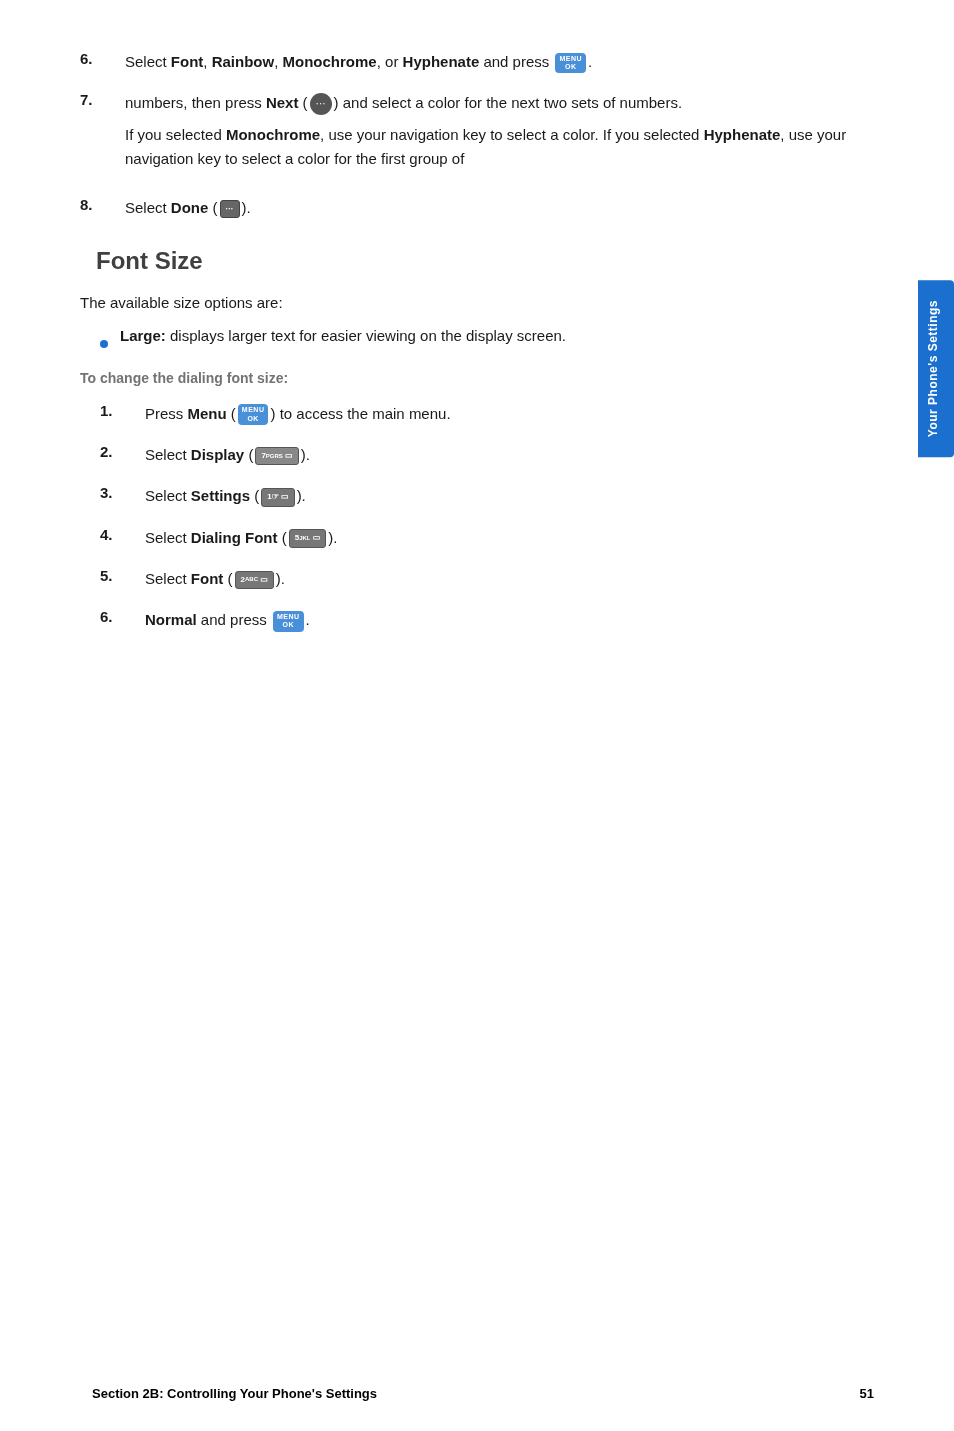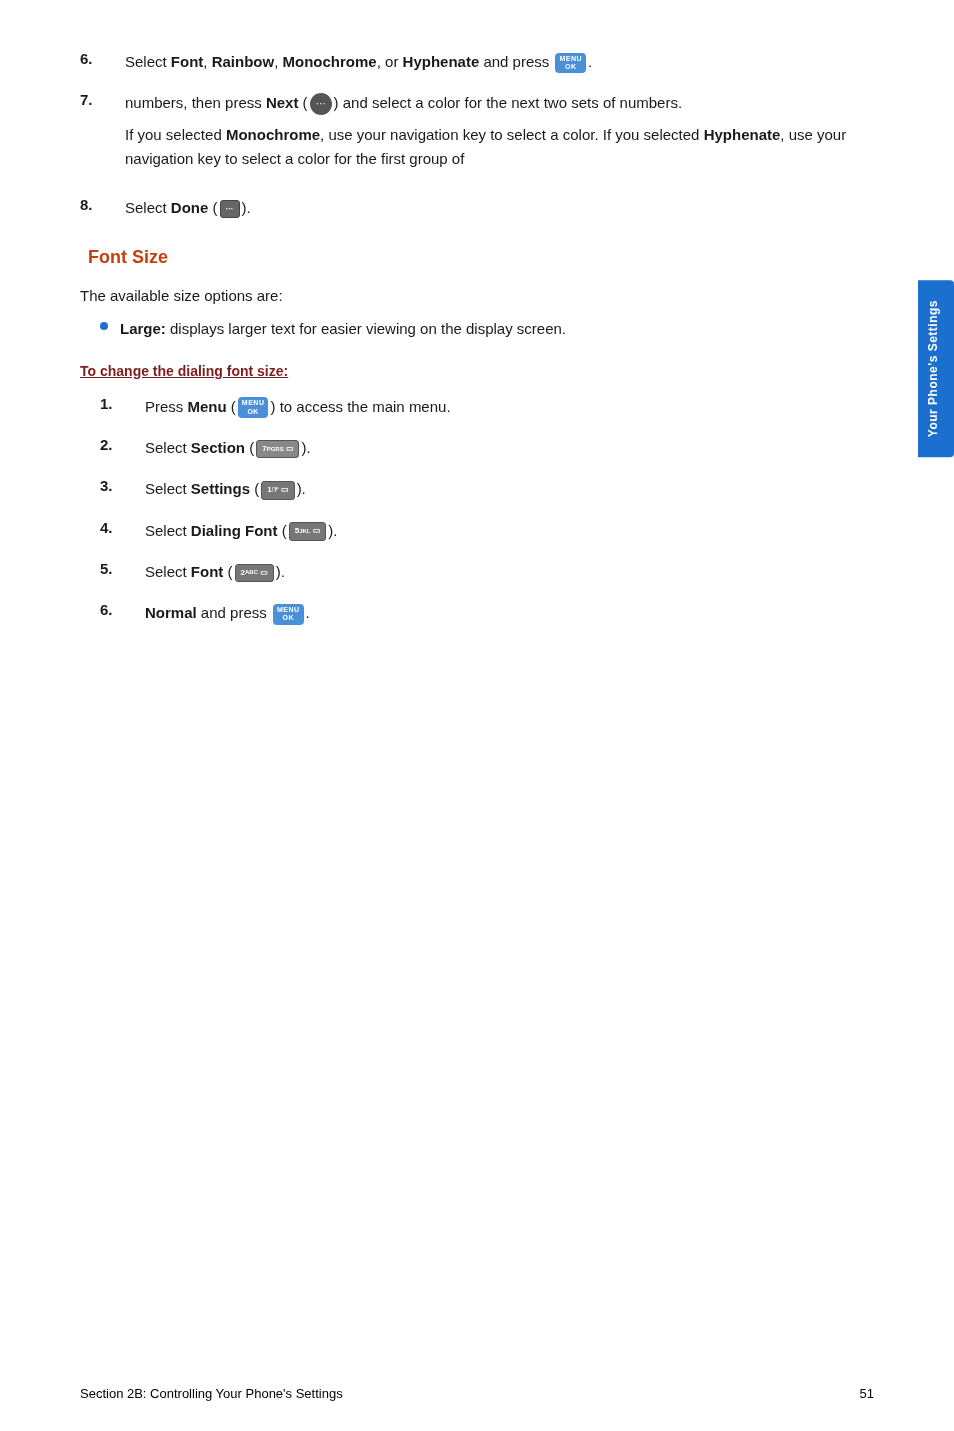--- a/index.html
+++ b/index.html
@@ -78,69 +78,68 @@
       color: white;
       font-size: 10px;
       position: absolute;
       top: 50%;
       left: 50%;
       transform: translate(-50%, -50%);
     }
 
     
     .section-heading {
-      font-size: 18px;
-      font-weight: bold;
-      margin: 28px 0 10px 8px;
-      color: #c2410c;
+      font-size: 24px;
+      font-weight: bold;
+      margin: 28px 0 10px 16px;
+      color: #404040;
     }
 
     
     .bullet-list {
       list-style: none;
       margin: 10px 0 10px 20px;
     }
 
     .bullet-list li {
       display: flex;
-      align-items: flex-start;
+      align-items: flex-end;
       margin-bottom: 12px;
       line-height: 1.55;
     }
 
     .bullet-dot {
       width: 8px;
       height: 8px;
       background: #1a6fcf;
       border-radius: 50%;
       margin-right: 12px;
       margin-top: 5px;
       flex-shrink: 0;
     }
 
     
     .to-change {
       font-weight: bold;
       font-size: 14px;
       margin: 22px 0 16px 0;
-      color: #7f1d1d;
-      text-decoration: underline;
+      color: #737373;
     }
 
     
     .page-footer {
       position: absolute;
       bottom: 30px;
-      left: 80px;
+      left: 92px;
       right: 80px;
       display: flex;
       justify-content: space-between;
       align-items: center;
       font-size: 13px;
-      font-weight: normal;
+      font-weight: bold;
     }
 
     .footer-section {
       color: #000;
     }
 
     .footer-page {
       color: #000;
       padding-left: 36px;
     }
@@ -299,21 +298,21 @@
         Press <strong>Menu</strong> (<span class="menu-ok-btn">
             <span class="top-line">MENU</span>
             <span class="bot-line">OK</span>
           </span>) to access the main menu.
       </div>
     </div>
 
     <div class="step-item">
       <div class="step-number">2.</div>
       <div class="step-content">
-        Select <strong>Section</strong> (<span class="icon-settings">7<sub style="font-size:6px">PGRS</sub>&nbsp;▭</span>).
+        Select <strong>Display</strong> (<span class="icon-settings">7<sub style="font-size:6px">PGRS</sub>&nbsp;▭</span>).
       </div>
     </div>
 
     <div class="step-item">
       <div class="step-number">3.</div>
       <div class="step-content">
         Select <strong>Settings</strong> (<span class="icon-display">1☞&nbsp;▭</span>).
       </div>
     </div>
 

